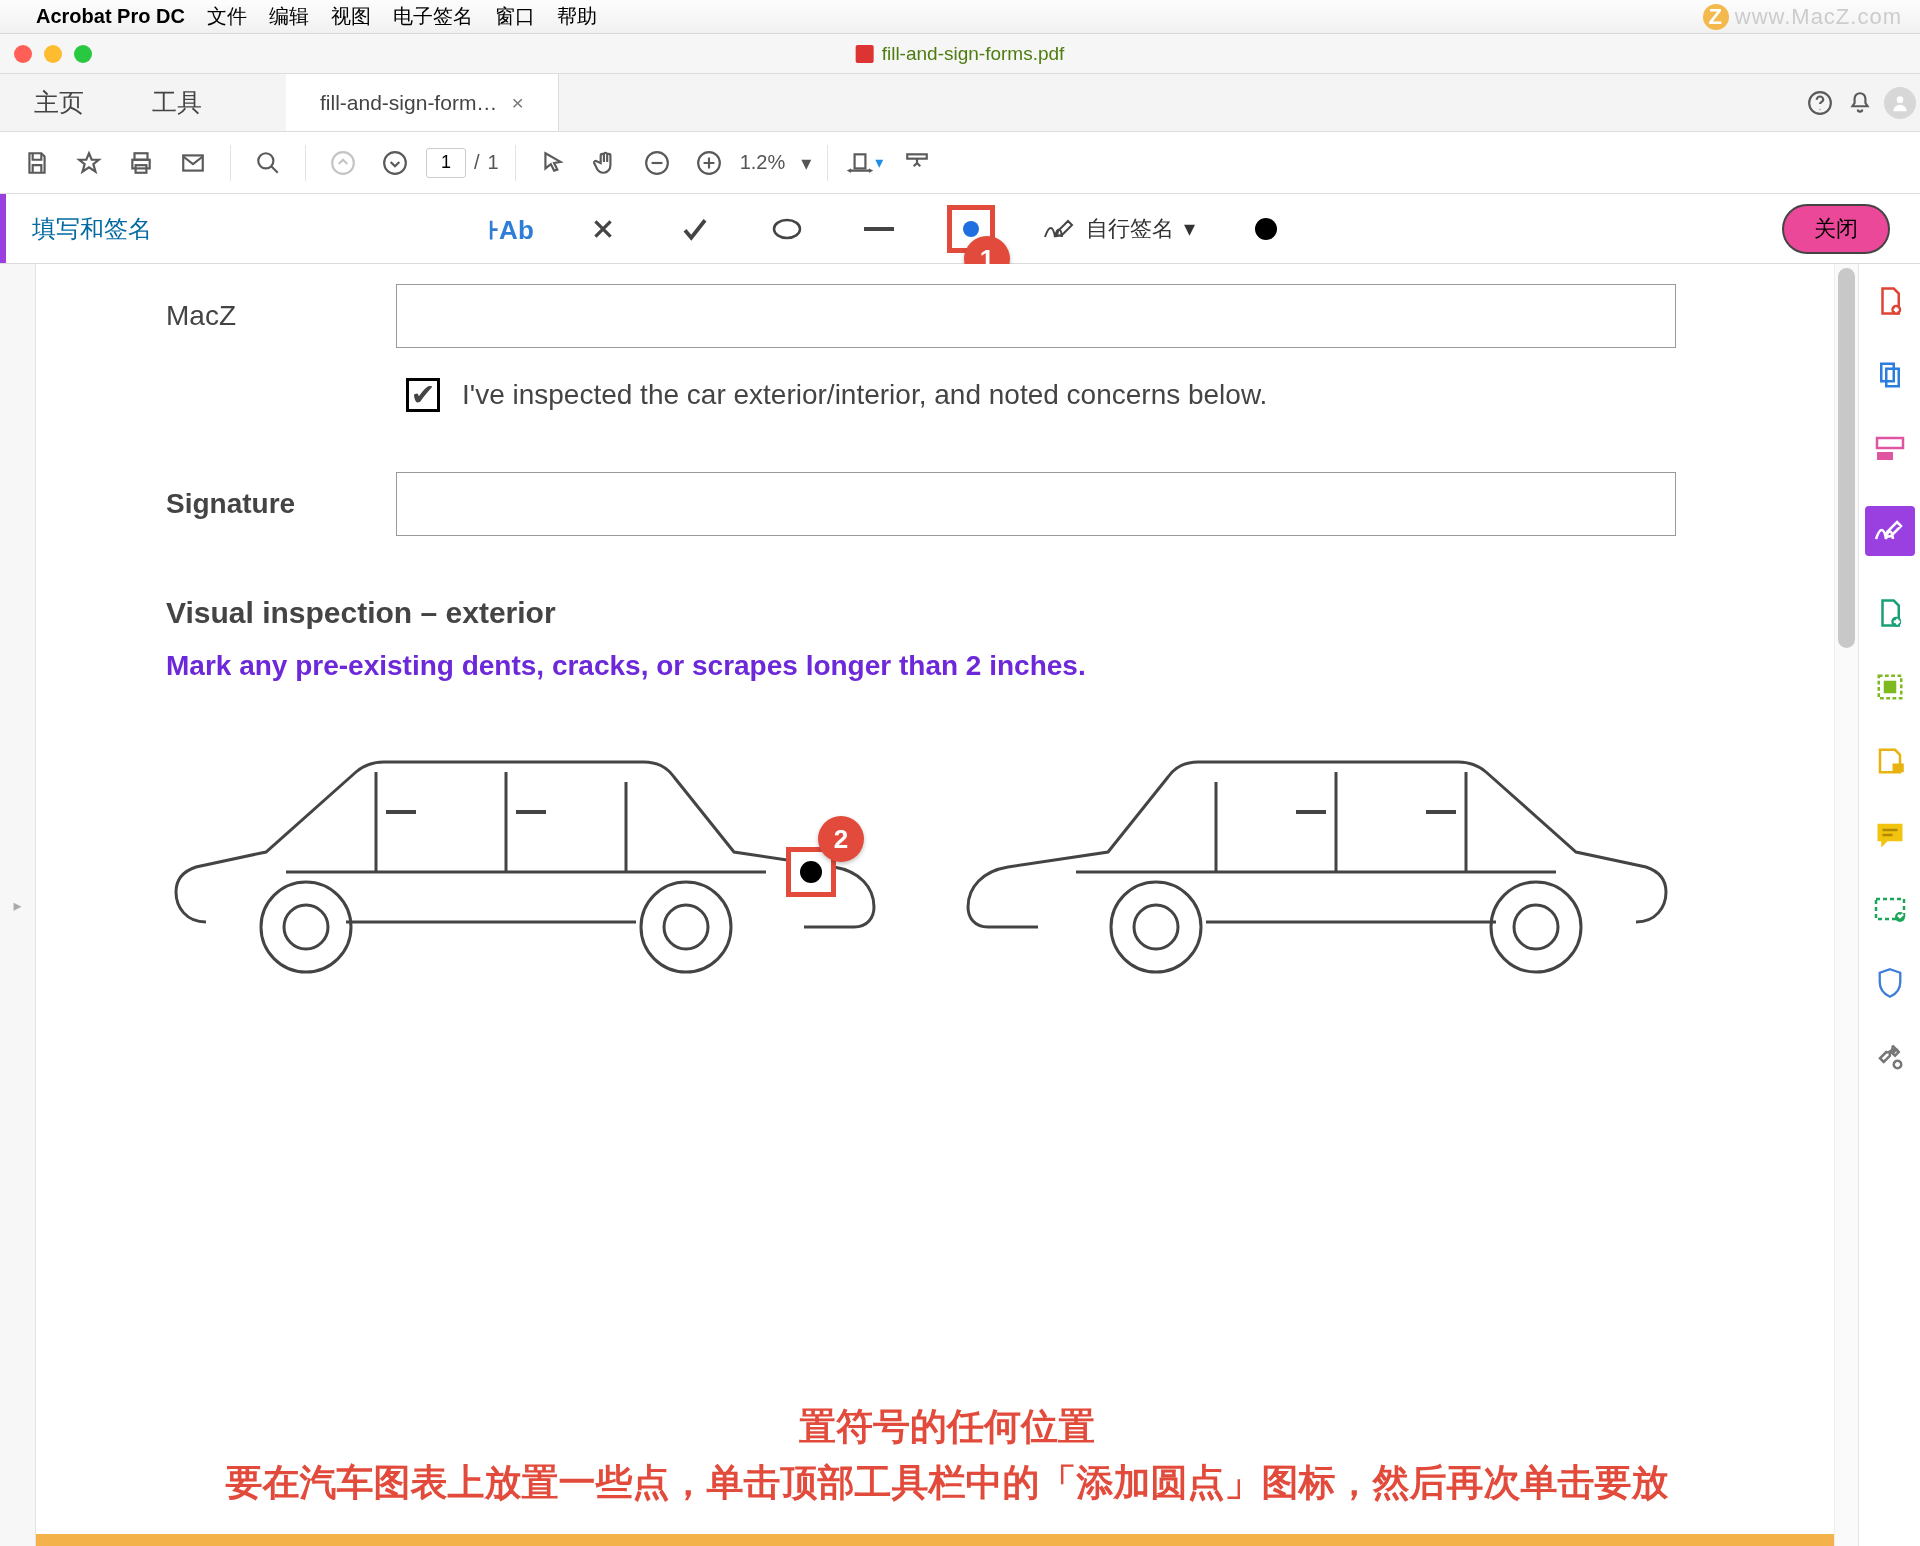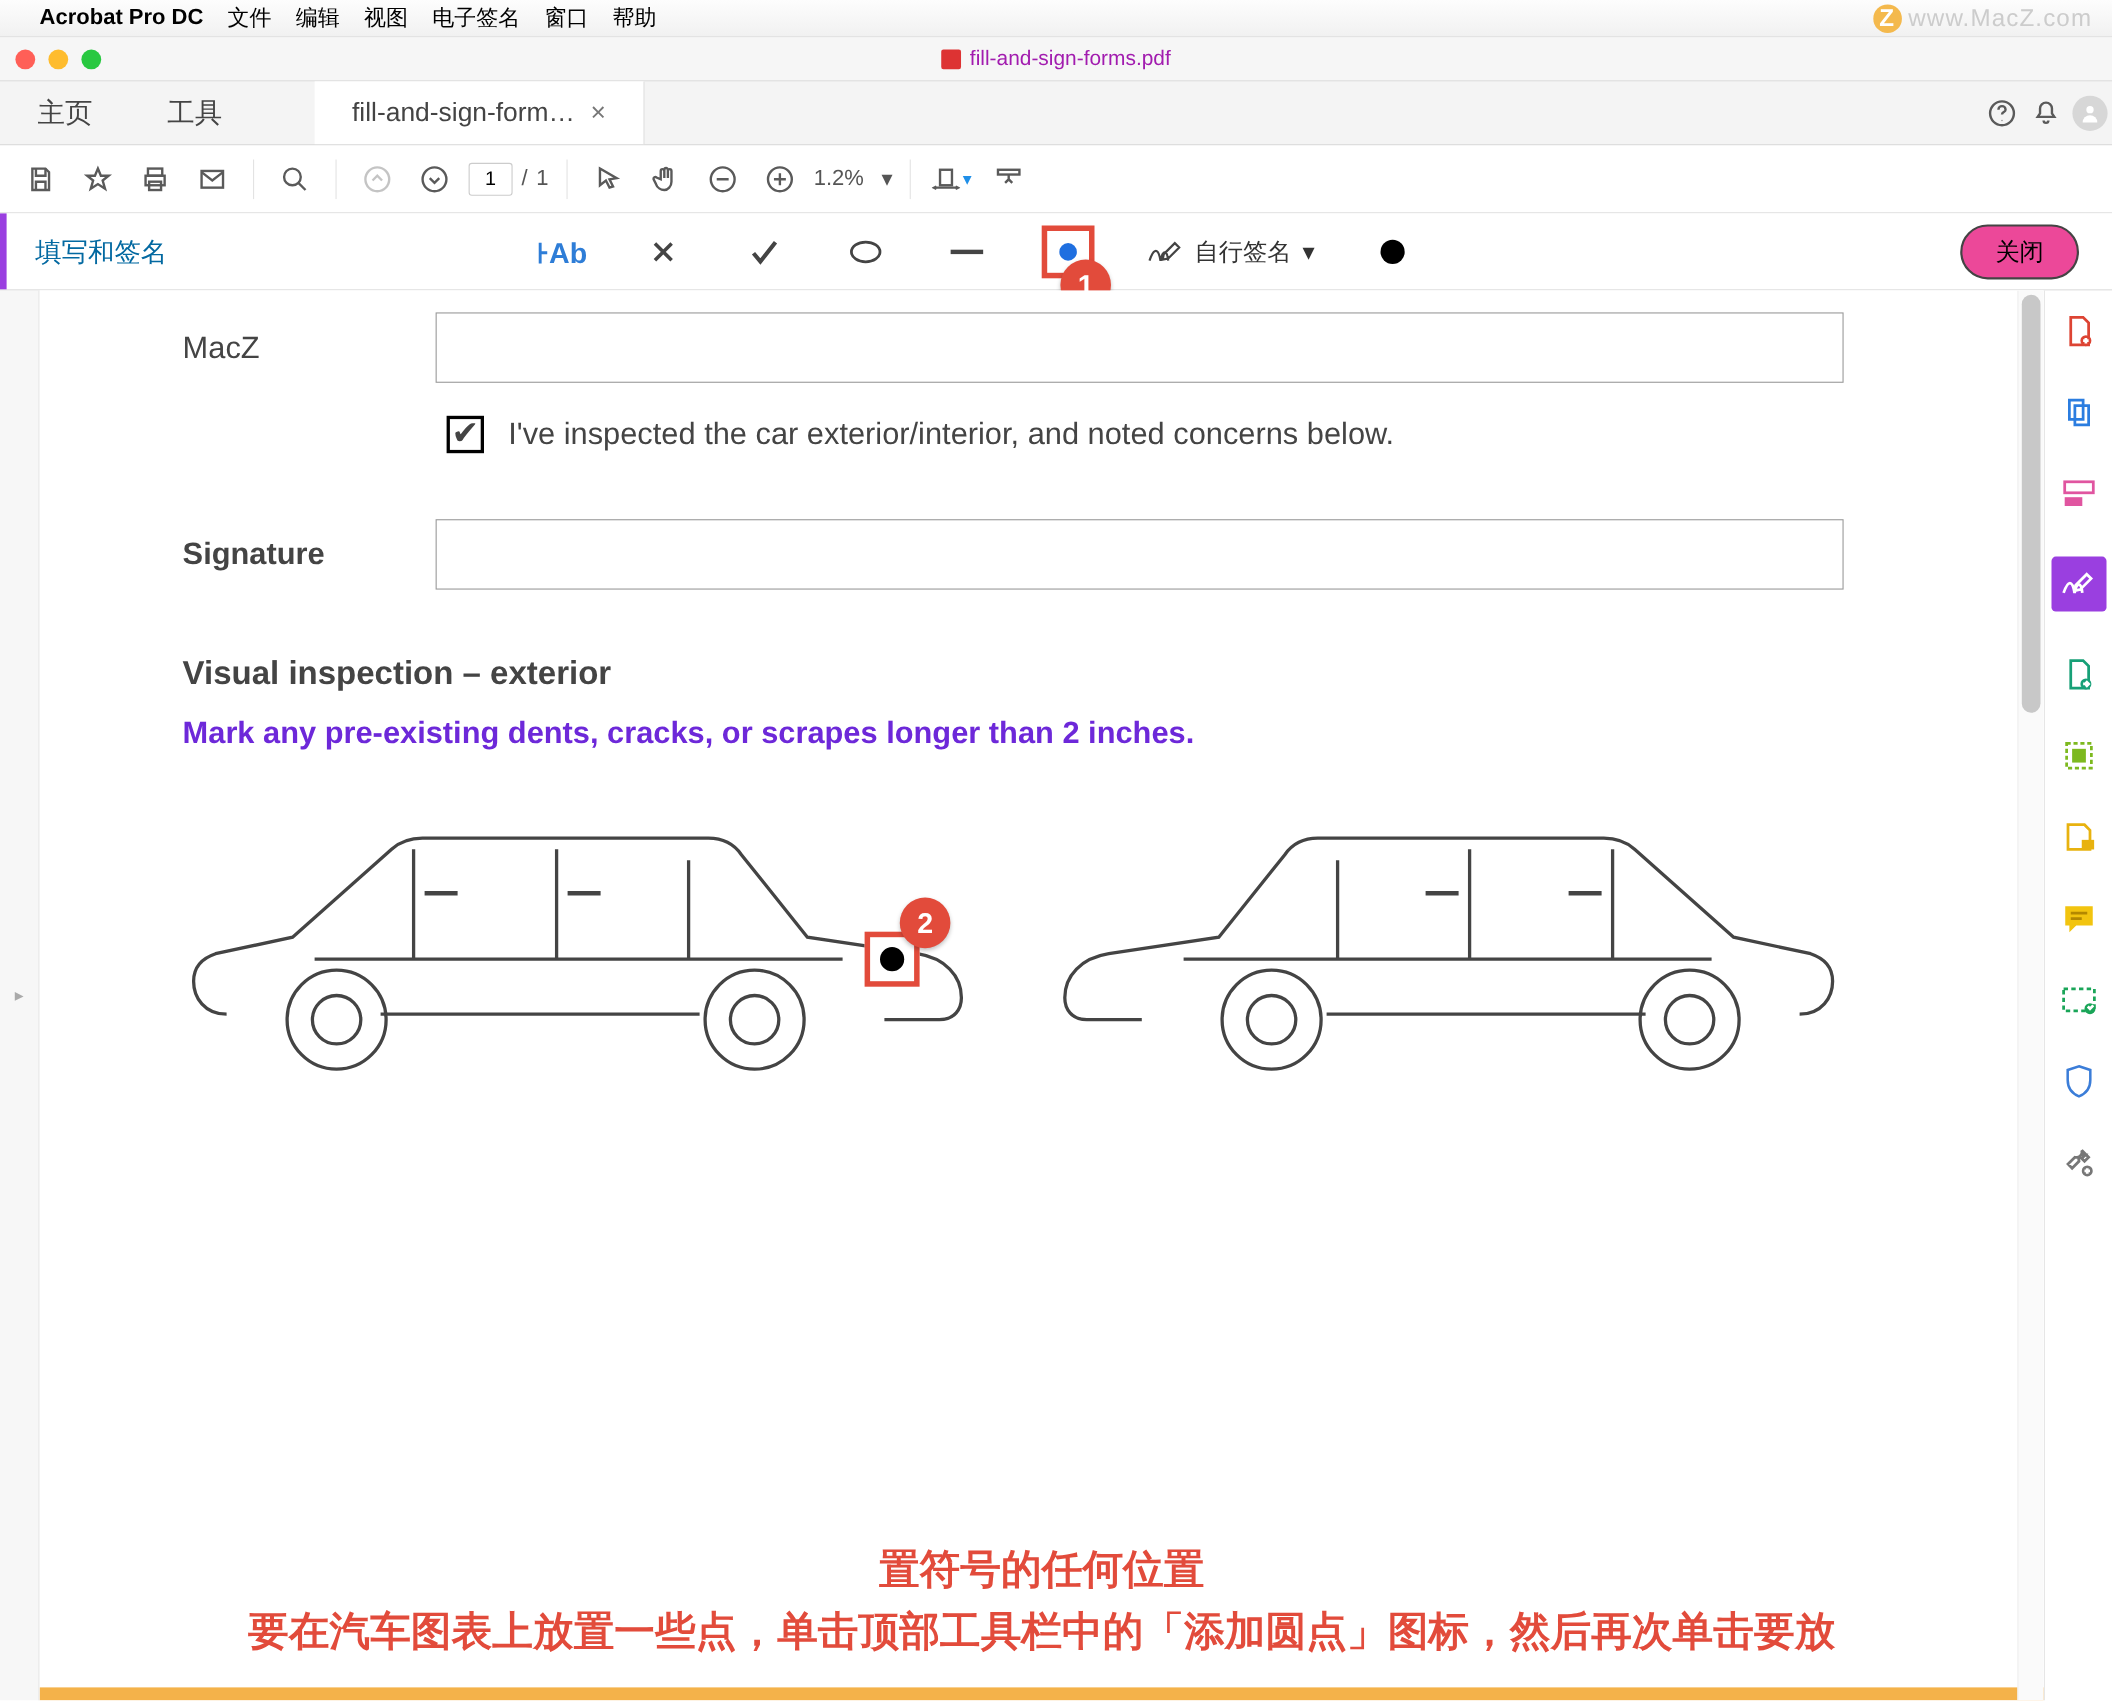--- a/index.html
+++ b/index.html
@@ -11,27 +11,27 @@
 .mac-menu .app  { font-weight: 700; margin-right: 22px; }
 .mac-menu .mitem{ margin-right: 22px; }
 .watermark { position: absolute; right: 18px; top: 4px; color: #ccc; font-size: 22px; letter-spacing: 1px; }
 .watermark .z { display:inline-block; width:26px; height:26px; border-radius:50%; background:#f4b94d; color:#fff; text-align:center; line-height:26px; font-weight:700; margin-right:6px;}
 
 
 .win-title { height: 40px; background:#f6f6f6; border-bottom:1px solid #dcdcdc; display:flex; align-items:center; padding:0 14px; position:relative;}
 .traffic { display:flex; gap:12px; }
 .traffic span{ width:18px; height:18px; border-radius:50%; }
 .tl-close{background:#ff5f57;} .tl-min{background:#febc2e;} .tl-max{background:#28c840;}
-.win-title .title { position:absolute; left:50%; transform:translateX(-50%); display:flex; align-items:center; gap:8px; color:#a21caf; font-size:19px;}
+.win-title .title { position:absolute; left:50%; transform:translateX(-50%); display:flex; align-items:center; gap:8px; color:#4d7c0f; font-size:19px;}
 .pdf-badge{width:18px;height:18px;background:#d33;border-radius:2px;}
 
 
 .app-tabs{height:58px;background:#f4f4f4;border-bottom:1px solid #dcdcdc;display:flex;align-items:stretch;}
 .app-tabs .atab{padding:0 34px;display:flex;align-items:center;font-size:25px;color:#444;}
-.app-tabs .doc{background:#fff;border-right:1px solid #dcdcdc;position:relative;font-size:24px;}
+.app-tabs .doc{background:#fff;border-right:1px solid #dcdcdc;position:relative;font-size:21px;}
 .app-tabs .close-x{margin-left:14px;color:#777;}
 .app-tabs .spacer{flex:1;}
 .app-tabs .ricon{width:40px;display:flex;align-items:center;justify-content:center;color:#888;font-size:24px;}
 .ricon.avatar span{width:32px;height:32px;border-radius:50%;background:#d7d7d7;display:flex;align-items:center;justify-content:center;color:#fff;}
 
 
 .main-tb{height:62px;border-bottom:1px solid #dcdcdc;display:flex;align-items:center;padding:0 16px;gap:10px;}
 .tb-sep{width:1px;height:36px;background:#e3e3e3;margin:0 6px;}
 .tb-btn{width:42px;height:42px;display:flex;align-items:center;justify-content:center;color:#5a5a5a;border-radius:4px;}
 .tb-btn svg{stroke:#5a5a5a;}

